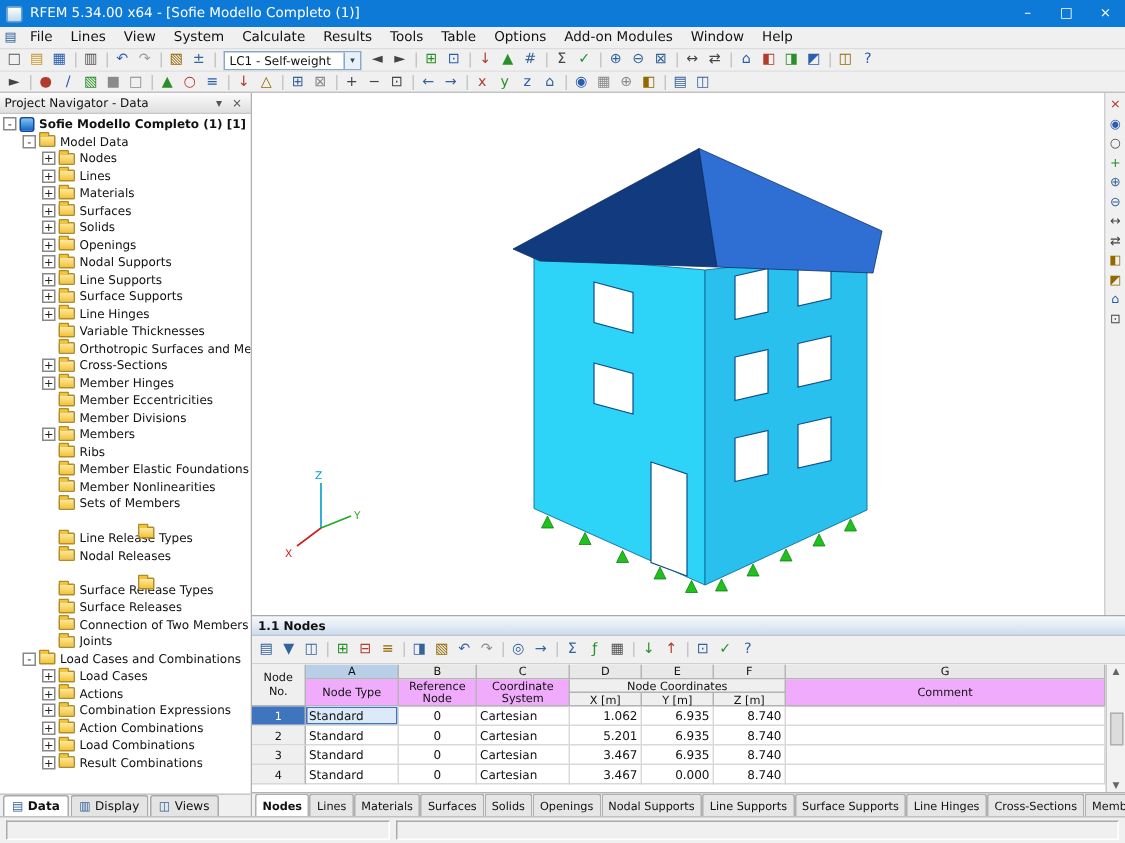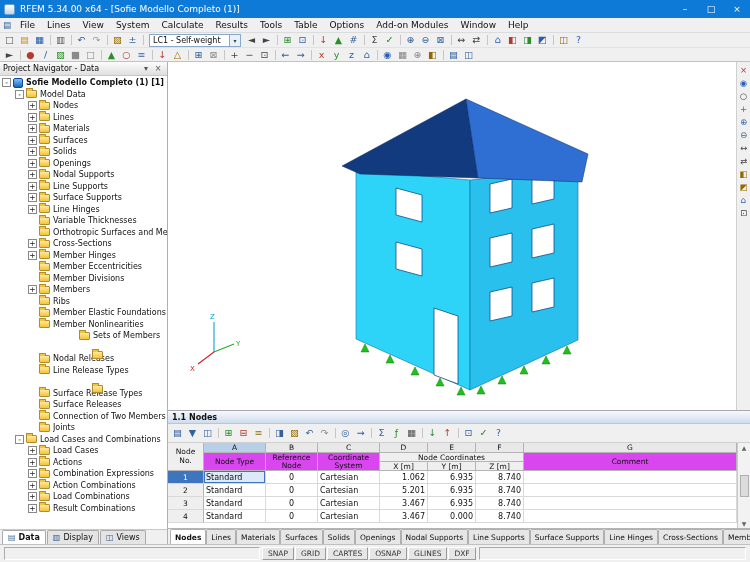--- a/index.html
+++ b/index.html
@@ -66,21 +66,21 @@
 .tpanel{position:absolute;left:168px;top:410px;right:0;bottom:18px;background:#f0f0f0;border-top:1px solid #a8a8a8;display:flex;flex-direction:column}
 .tcap{height:13px;background:linear-gradient(#f6f9fd,#cfdced);border-bottom:1px solid #b8c6d8;font-size:8px;font-weight:bold;display:flex;align-items:center;padding-left:4px;flex:none}
 .ttools{height:19px;display:flex;align-items:center;padding:0 2px;border-bottom:1px solid #d0d0d0;flex:none;overflow:hidden}
 .tgrid{flex:1;background:#fff;position:relative;padding-right:13px;overflow:hidden}
 .thead{display:flex;font-size:7.5px;text-align:center}
 .corner{width:36px;height:28px;background:#efefef;border-right:1px solid #b4b4b4;border-bottom:1px solid #b4b4b4;display:flex;flex-direction:column;align-items:center;justify-content:center;line-height:1.15;flex:none}
 .hcol{display:flex;flex-direction:column;flex:none}
 .hcol.flex{flex:1}
 .hletter{height:10px;border-right:1px solid #b4b4b4;border-bottom:1px solid #b4b4b4;background:#e8e8e8;display:flex;align-items:center;justify-content:center}
 .hletter.hl{background:#b9cfe8}
-.hname{height:18px;border-right:1px solid #b4b4b4;border-bottom:1px solid #b4b4b4;background:#d946ef;display:flex;align-items:center;justify-content:center;padding:0 1px;line-height:1.05}
+.hname{height:18px;border-right:1px solid #b4b4b4;border-bottom:1px solid #b4b4b4;background:#f0abfc;display:flex;align-items:center;justify-content:center;padding:0 1px;line-height:1.05}
 .hcoord{width:144px;display:flex;flex-direction:column;flex:none}
 .lrow,.urow{display:flex;height:10px}
 .urow{height:9px}
 .lrow span,.urow span{width:48px;border-right:1px solid #b4b4b4;border-bottom:1px solid #b4b4b4;background:#e8e8e8;display:flex;align-items:center;justify-content:center}
 .urow span{background:#efefef}
 .grow{height:9px;border-right:1px solid #b4b4b4;border-bottom:1px solid #b4b4b4;background:#efefef;display:flex;align-items:center;justify-content:center}
 .trow{display:flex;height:13px;font-size:8px}
 .c{border-right:1px solid #d9d9d9;border-bottom:1px solid #d9d9d9;display:flex;align-items:center;padding:0 2px;overflow:hidden;flex:none}
 .no{width:36px;background:#efefef;justify-content:center;border-right:1px solid #b4b4b4;font-size:7.5px}
 .no.sel{background:var(--sel);color:#fff}
@@ -358,43 +358,43 @@
           <span class="fico"></span>
           <span class="tlabel">Member Elastic Foundations</span>
         </div>
 
         <div class="titem" style="padding-left: 28px;">
           <span class="exp"></span>
           <span class="fico"></span>
           <span class="tlabel">Member Nonlinearities</span>
         </div>
 
-        <div class="titem" style="padding-left: 28px; margin-left: 40px;">
+        <div class="titem" style="padding-left: 28px;">
           <span class="exp"></span>
           <span class="fico"></span>
           <span class="tlabel">Sets of Members</span>
         </div>
 
         <div class="titem" style="padding-left: 28px; flex-direction: column;">
           <span class="exp"></span>
           <span class="fico"></span>
           <span class="tlabel">Intersections of Surfaces</span>
         </div>
 
 
         <div class="titem" style="padding-left: 28px;">
           <span class="exp"></span>
           <span class="fico"></span>
+          <span class="tlabel">Line Release Types</span>
+        </div>
+
+        <div class="titem" style="padding-left: 28px;">
+          <span class="exp"></span>
+          <span class="fico"></span>
           <span class="tlabel">Nodal Releases</span>
-        </div>
-
-        <div class="titem" style="padding-left: 28px;">
-          <span class="exp"></span>
-          <span class="fico"></span>
-          <span class="tlabel">Line Release Types</span>
         </div>
 
         <div class="titem" style="padding-left: 28px; flex-direction: column;">
           <span class="exp"></span>
           <span class="fico"></span>
           <span class="tlabel">Line Releases</span>
         </div>
 
         <div class="titem" style="padding-left: 28px;">
           <span class="exp"></span>
@@ -680,25 +680,16 @@
           <span class="ttab">Line Hinges</span>
           <span class="ttab">Cross-Sections</span>
           <span class="ttab">Member Hinges</span>
         </span>
 
     </div>
   </div>
 
   <div class="status">
     <span class="sseg first"></span>
-    <span style="display:flex;align-items:center">
-
-    <span class="sbtn">SNAP</span>
-        <span class="sbtn">GRID</span>
-        <span class="sbtn">CARTES</span>
-        <span class="sbtn">OSNAP</span>
-        <span class="sbtn">GLINES</span>
-        <span class="sbtn">DXF</span>
-      </span>
     <span class="sseg rest"></span>
   </div>
 
 </div>
 
 </body></html>

